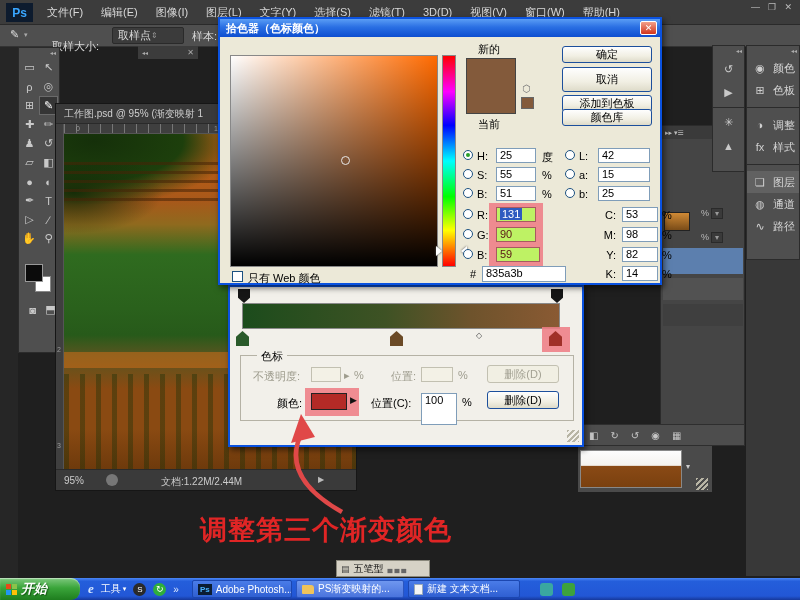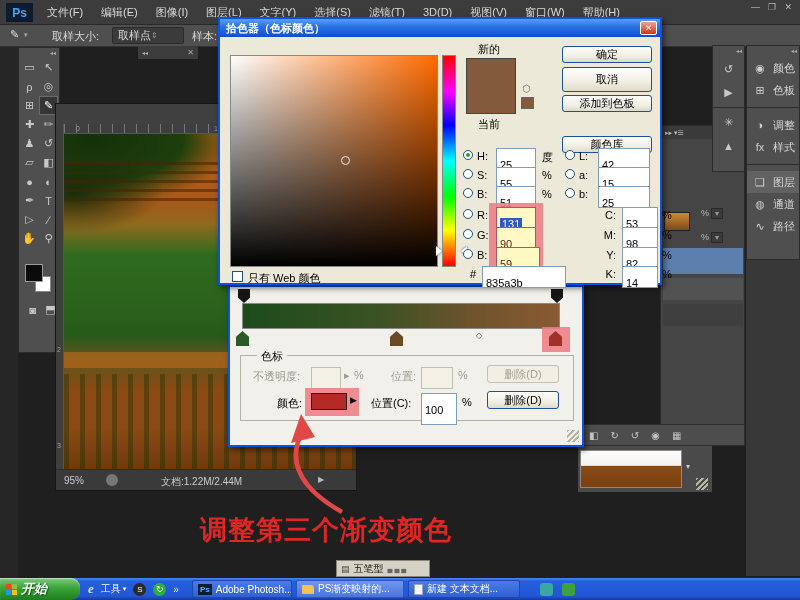--- a/index.html
+++ b/index.html
@@ -24,23 +24,23 @@
   .xptitle{height:18px;background:linear-gradient(180deg,#5a9df5 0%,#2a6fe3 45%,#0d4ed0 100%);
            color:#fff;font-weight:bold;font-size:11px;line-height:18px;padding-left:6px}
   .xpclose{position:absolute;right:3px;top:2px;width:17px;height:14px;border:1px solid #fff;
            border-radius:2px;background:linear-gradient(180deg,#f2a08a,#d1341c);
            color:#fff;font-size:9px;line-height:12px;text-align:center}
   .xpbtn{position:absolute;background:linear-gradient(180deg,#fefefe,#f1efe3 60%,#dedbc9);
          border:1px solid #1c4f9c;border-radius:3px;font-size:11px;color:#000;
          display:flex;align-items:center;justify-content:center}
   .xpbtn.dis{border-color:#c2c0b1;color:#a3a193;background:#f1efe3}
   .fld{position:absolute;background:#fff;border:1px solid #7f9db9;font-size:11px;
-       color:#000;padding:10px 3px;line-height:13px}
+       color:#000;padding:0 3px;line-height:13px}
   .fld.dis{background:#f3f1e6;border-color:#c2c0b1}
-  .fld.pink{background:#fef9c3;border-color:#a85a60}
+  .fld.pink{background:#bef264;border-color:#a85a60}
   .lbl{position:absolute;font-size:11px;color:#000;white-space:nowrap}
   .lbl.dis{color:#9e9c8e}
   .radio{position:absolute;width:10px;height:10px;border:1px solid #1c5180;border-radius:50%;background:#fff}
   .radio.on::after{content:'';position:absolute;left:2px;top:2px;width:4px;height:4px;
                    border-radius:50%;background:#2aa02a}
   .cstop{position:absolute;width:13px;height:15px;border:0;
          clip-path:polygon(50% 0,100% 38%,100% 100%,0 100%,0 38%)}
   .ostop{position:absolute;width:12px;height:14px;background:#161616;
          clip-path:polygon(0 0,100% 0,100% 62%,50% 100%,0 62%)}
   .grip{position:absolute;width:12px;height:12px;
@@ -74,21 +74,21 @@
     <span class="menu-item">帮助(H)</span>
   </div>
   <span class="abs" style="right:40px;top:2px;font-size:9px;color:#bbb">—</span>
   <span class="abs" style="right:24px;top:2px;font-size:9px;color:#bbb">❐</span>
   <span class="abs" style="right:8px;top:2px;font-size:9px;color:#bbb">✕</span>
 </div>
 
 <div class="abs" style="left:0;top:25px;width:800px;height:22px;background:#4f4f4f;border-bottom:1px solid #333">
   <span class="abs" style="left:10px;top:3px;color:#ddd;font-size:11px">✎</span>
   <span class="abs" style="left:24px;top:6px;color:#aaa;font-size:7px">▾</span>
-  <span class="abs" style="left:52px;top:4px;color:#d8d8d8;font-size:11px">取样大小:</span>
+  <span class="abs" style="left:52px;top:14px;color:#d8d8d8;font-size:11px">取样大小:</span>
   <div class="abs flex" style="left:112px;top:2px;width:72px;height:17px;background:#3b3b3b;
        border:1px solid #2a2a2a;border-radius:2px;padding:0 5px">
     <span style="font-size:11px;color:#d8d8d8">取样点</span>
     <span style="font-size:8px;color:#999">⇕</span>
   </div>
   <span class="abs" style="left:192px;top:4px;color:#d8d8d8;font-size:11px">样本:</span>
 </div>
 
 <div class="abs" style="left:0;top:47px;width:18px;height:531px;background:#262626"></div>
 
@@ -122,20 +122,22 @@
   <span class="tool abs" style="left:22px;top:252px">⬒</span>
 </div>
 
 <div class="abs flex" style="left:138px;top:46px;width:60px;height:13px;background:#3c3c3c;
      justify-content:space-between;padding:0 4px">
   <span style="font-size:6px;color:#aaa">◂◂</span>
   <span style="font-size:8px;color:#aaa">✕</span>
 </div>
 
 <div class="abs" style="left:55px;top:103px;width:302px;height:388px;background:#404040;border:1px solid #161616">
+  <div class="abs" style="left:0;top:0;width:300px;height:20px;background:#3a3a3a;border-bottom:1px solid #2a2a2a;
+       font-size:10px;color:#cfcfcf;line-height:20px;padding-left:8px;white-space:nowrap;overflow:hidden">工作图.psd @ 95% (渐变映射 1</div>
 
   <div class="abs tick-h" style="left:8px;top:20px;width:292px;height:10px;background-color:#3f3f3f;border-bottom:1px solid #555">
     <span class="abs" style="left:12px;top:1px;font-size:7px;color:#999">0</span>
     <span class="abs" style="left:150px;top:1px;font-size:7px;color:#999">1</span>
   </div>
 
   <div class="abs" style="left:0;top:20px;width:8px;height:345px;background:#3f3f3f;border-right:1px solid #555">
     <span class="abs" style="left:1px;top:222px;font-size:7px;color:#999">2</span>
     <span class="abs" style="left:1px;top:318px;font-size:7px;color:#999">3</span>
   </div>
@@ -303,21 +305,21 @@
 
     <span class="lbl" style="left:258px;top:5px">新的</span>
     <div class="abs" style="left:246px;top:21px;width:50px;height:56px;background:#835a3b;border:1px solid #444"></div>
     <span class="lbl" style="left:258px;top:80px">当前</span>
     <span class="abs" style="left:302px;top:46px;font-size:10px;color:#777">⬡</span>
     <div class="abs" style="left:301px;top:60px;width:13px;height:12px;background:#835a3b;border:1px solid #666"></div>
 
     <div class="xpbtn" style="left:342px;top:9px;width:90px;height:17px">确定</div>
     <div class="xpbtn" style="left:342px;top:30px;width:90px;height:25px">取消</div>
     <div class="xpbtn" style="left:342px;top:58px;width:90px;height:17px">添加到色板</div>
-    <div class="xpbtn" style="left:342px;top:99px;width:90px;height:17px">颜色库</div>
+    <div class="xpbtn" style="left:342px;top:72px;width:90px;height:17px">颜色库</div>
 
     <div class="radio on" style="left:243px;top:113px"></div>
     <span class="lbl" style="left:257px;top:113px">H:</span>
     <div class="fld" style="left:276px;top:111px;width:40px;height:15px">25</div>
     <span class="lbl" style="left:322px;top:113px">度</span>
     <div class="radio" style="left:243px;top:132px"></div>
     <span class="lbl" style="left:257px;top:132px">S:</span>
     <div class="fld" style="left:276px;top:130px;width:40px;height:15px">55</div>
     <span class="lbl" style="left:322px;top:132px">%</span>
     <div class="radio" style="left:243px;top:151px"></div>

